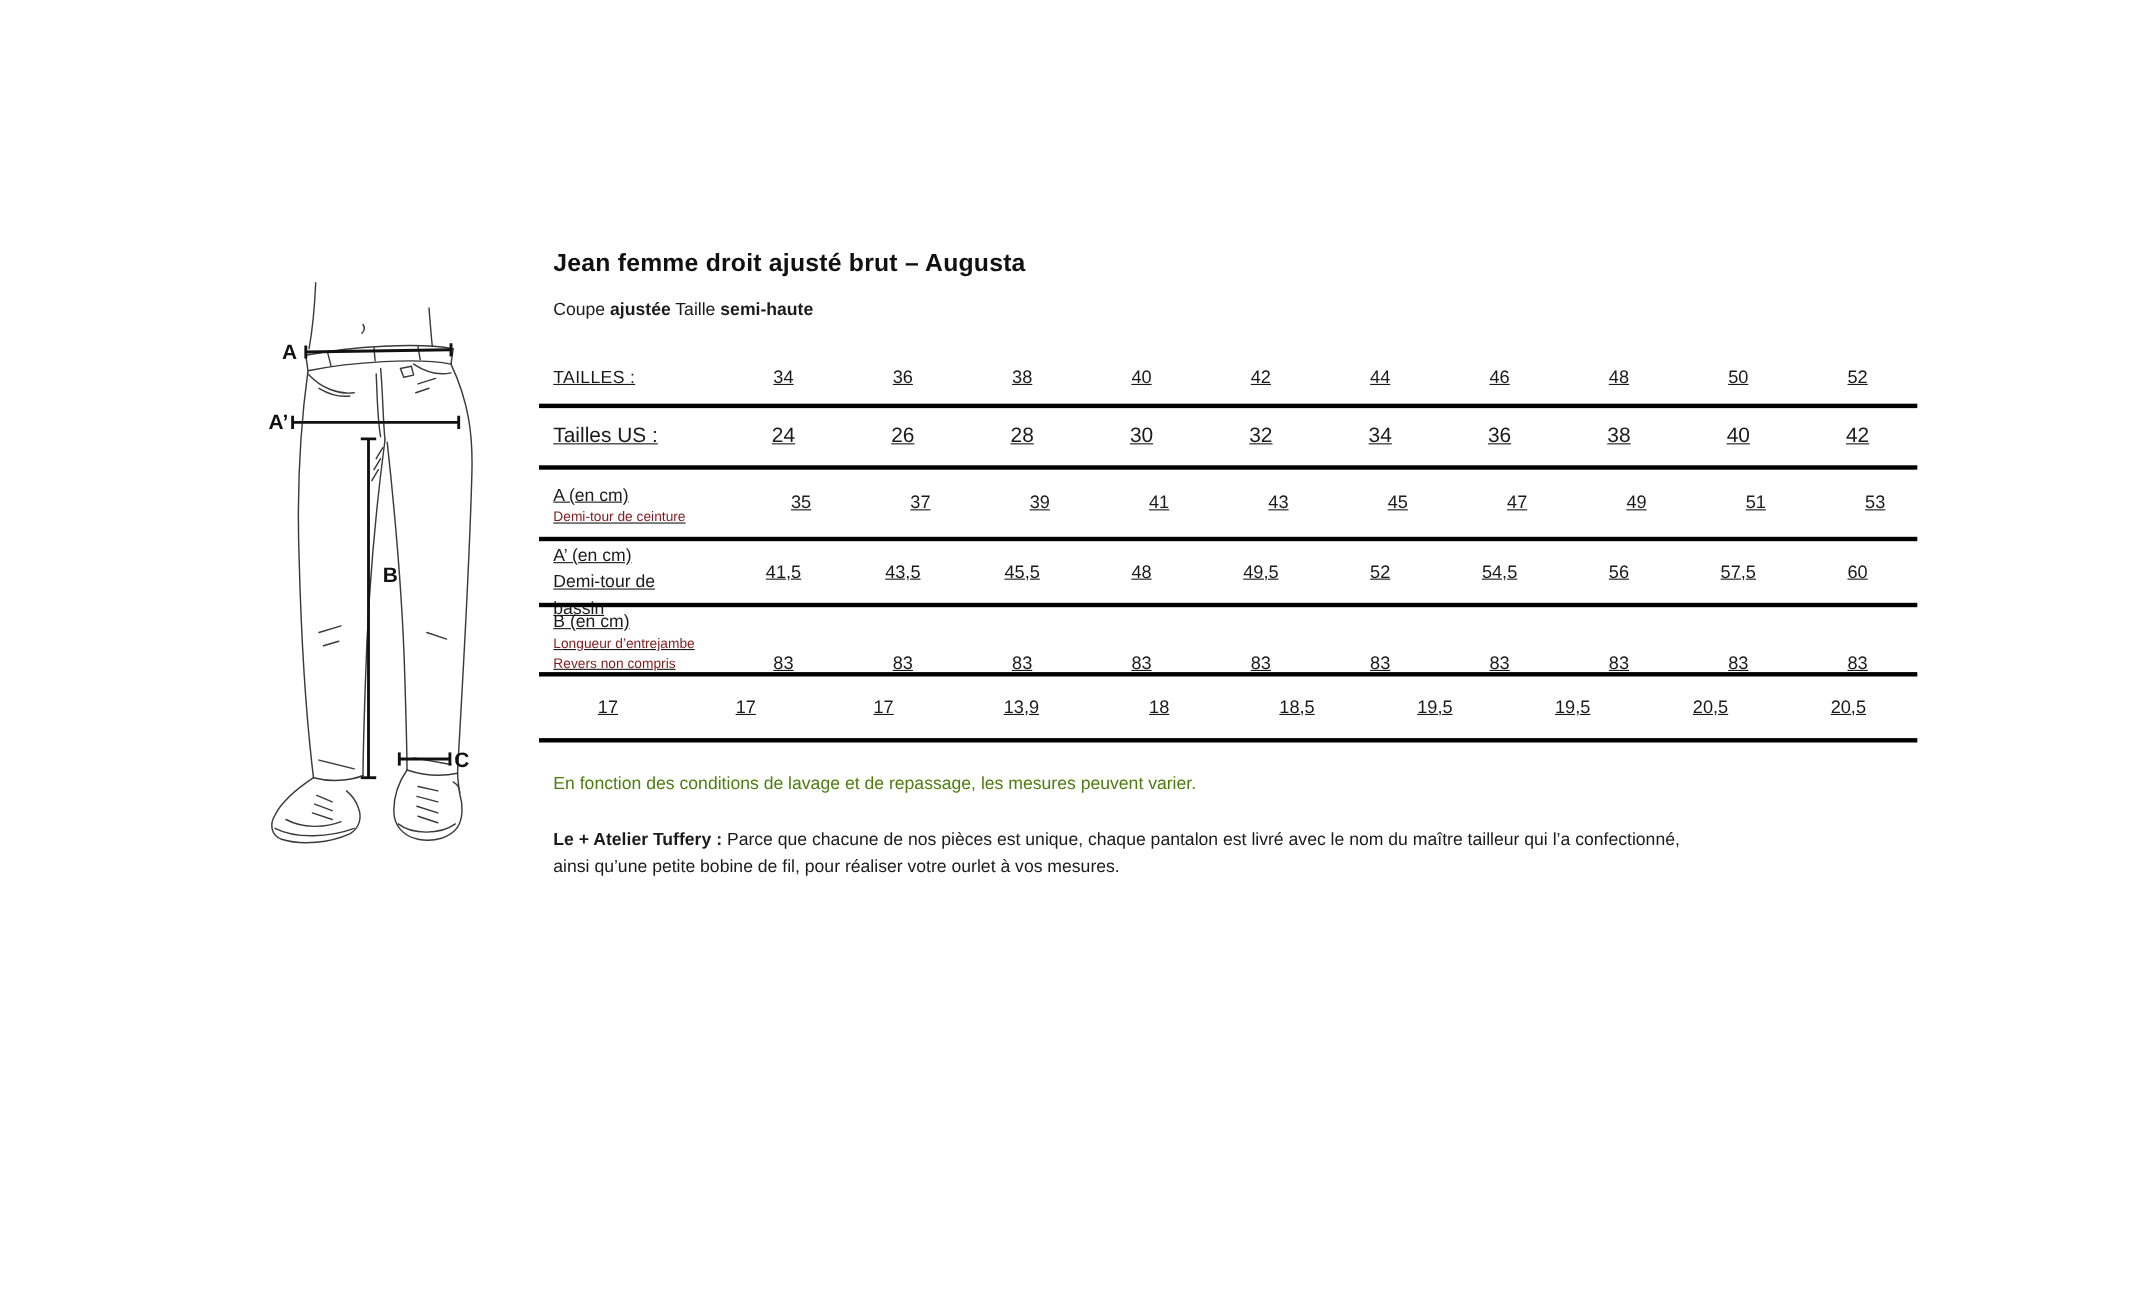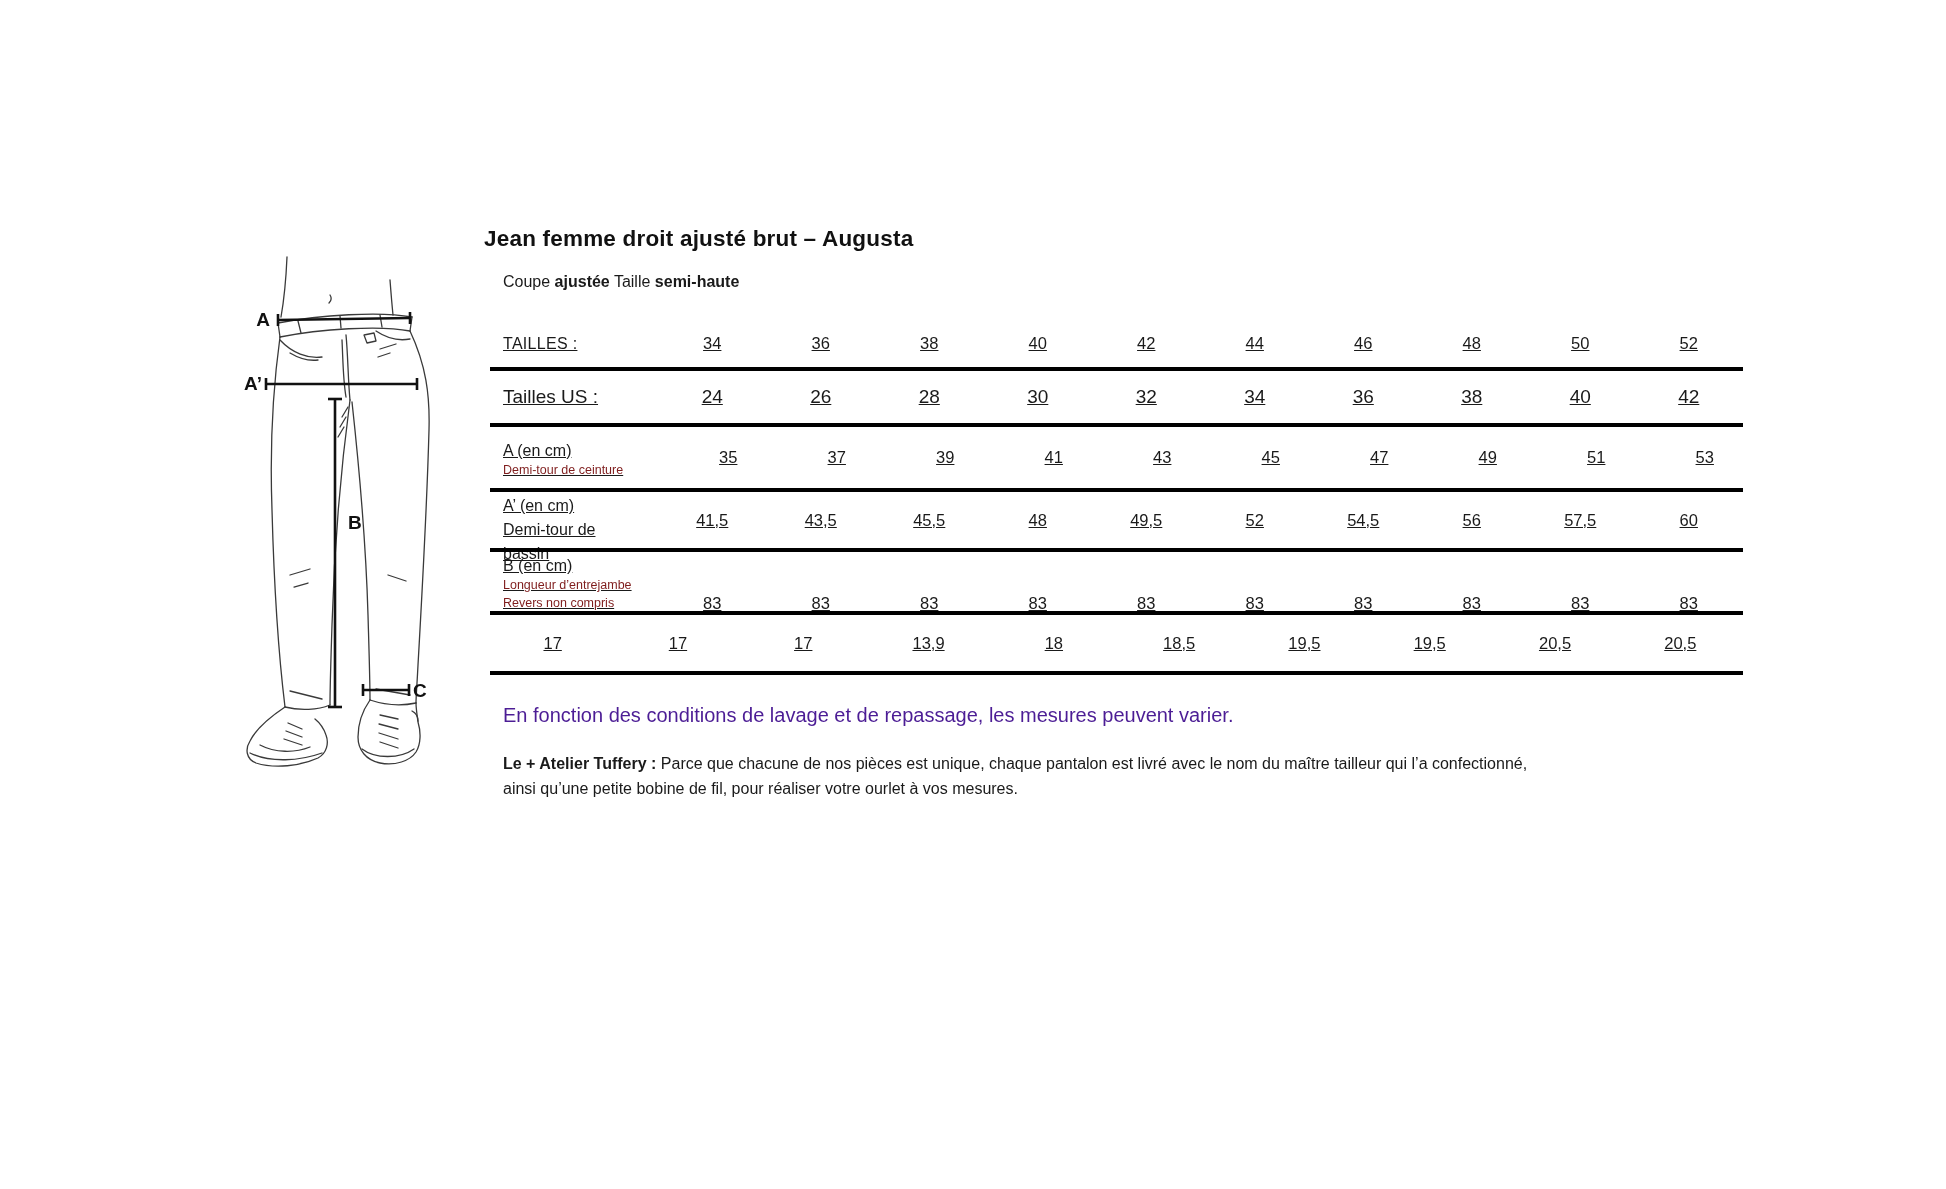--- a/index.html
+++ b/index.html
@@ -1,21 +1,21 @@
 <!DOCTYPE html>
 <html><head>
 <meta charset="utf-8">
 <style>
   html,body{margin:0;padding:0;background:#fff;}
   .canvas{
     position:relative;width:1946px;height:1189px;background:#ffffff;
     font-family:"Liberation Sans",sans-serif;color:#1a1a1a;overflow:hidden;
   }
   
-  .title{position:absolute;left:484px;top:226px;font-size:22.5px;font-weight:700;letter-spacing:.2px;color:#111;text-align:center;}
+  .title{position:absolute;left:503px;top:226px;font-size:22.5px;font-weight:700;letter-spacing:.2px;color:#111;text-align:center;}
   .subtitle{position:absolute;left:503px;top:273px;font-size:16px;color:#1a1a1a;}
   .subtitle strong{font-weight:700;}
   
   .size-table{position:absolute;left:490px;top:318px;width:1253px;}
   .t-row{display:flex;align-items:center;text-decoration:underline;}
   .t-label{width:168px;padding-left:13px;box-sizing:border-box;align-self:center;}
   .t-cell{flex:1;text-align:center;font-size:16.5px;color:#1a1a1a;}
   .t-header{height:51px;}
   .t-header .t-label{font-size:16px;letter-spacing:.3px;}
   .t-us{height:56px;}
@@ -25,21 +25,21 @@
   .r-a .t-label{padding-top:16px;}
   .r-a2 .t-label{padding-top:4px;}
   .r-b .t-label{padding-top:6px;}
   .r-c .t-label{padding-top:10px;}
   .lbl-main{font-size:16px;line-height:20px;color:#1a1a1a;}
   .lbl-sub{font-size:12.5px;line-height:18px;color:#7f1d1d;}
   .r-a2 .lbl-main{line-height:24px;}
   .r-a2 .lbl-sub{font-size:16px;line-height:24px;color:#1a1a1a;}
   .hline{position:absolute;left:0;width:100%;height:4px;background:#000;z-index:2;}
   
-  .note{position:absolute;left:503px;top:704px;font-size:20px;color:#4c1d95;}
+  .note{position:absolute;left:503px;top:704px;font-size:16px;color:#4d7c0f;}
   .plus{position:absolute;left:503px;top:751px;font-size:16px;line-height:25px;width:1045px;color:#1a1a1a;}
   .plus strong{font-weight:700;}
   
   .diagram{position:absolute;left:230px;top:245px;width:270px;height:545px;}
   .sketch{stroke:#3a3a3a;stroke-width:1.3;fill:none;stroke-linecap:round;stroke-linejoin:round;}
   .marker{stroke:#111;stroke-width:2.6;fill:none;stroke-linecap:butt;}
   .marker-label{font-family:"Liberation Sans",sans-serif;font-size:19px;font-weight:700;fill:#111;}
 </style>
 </head>
 <body>

